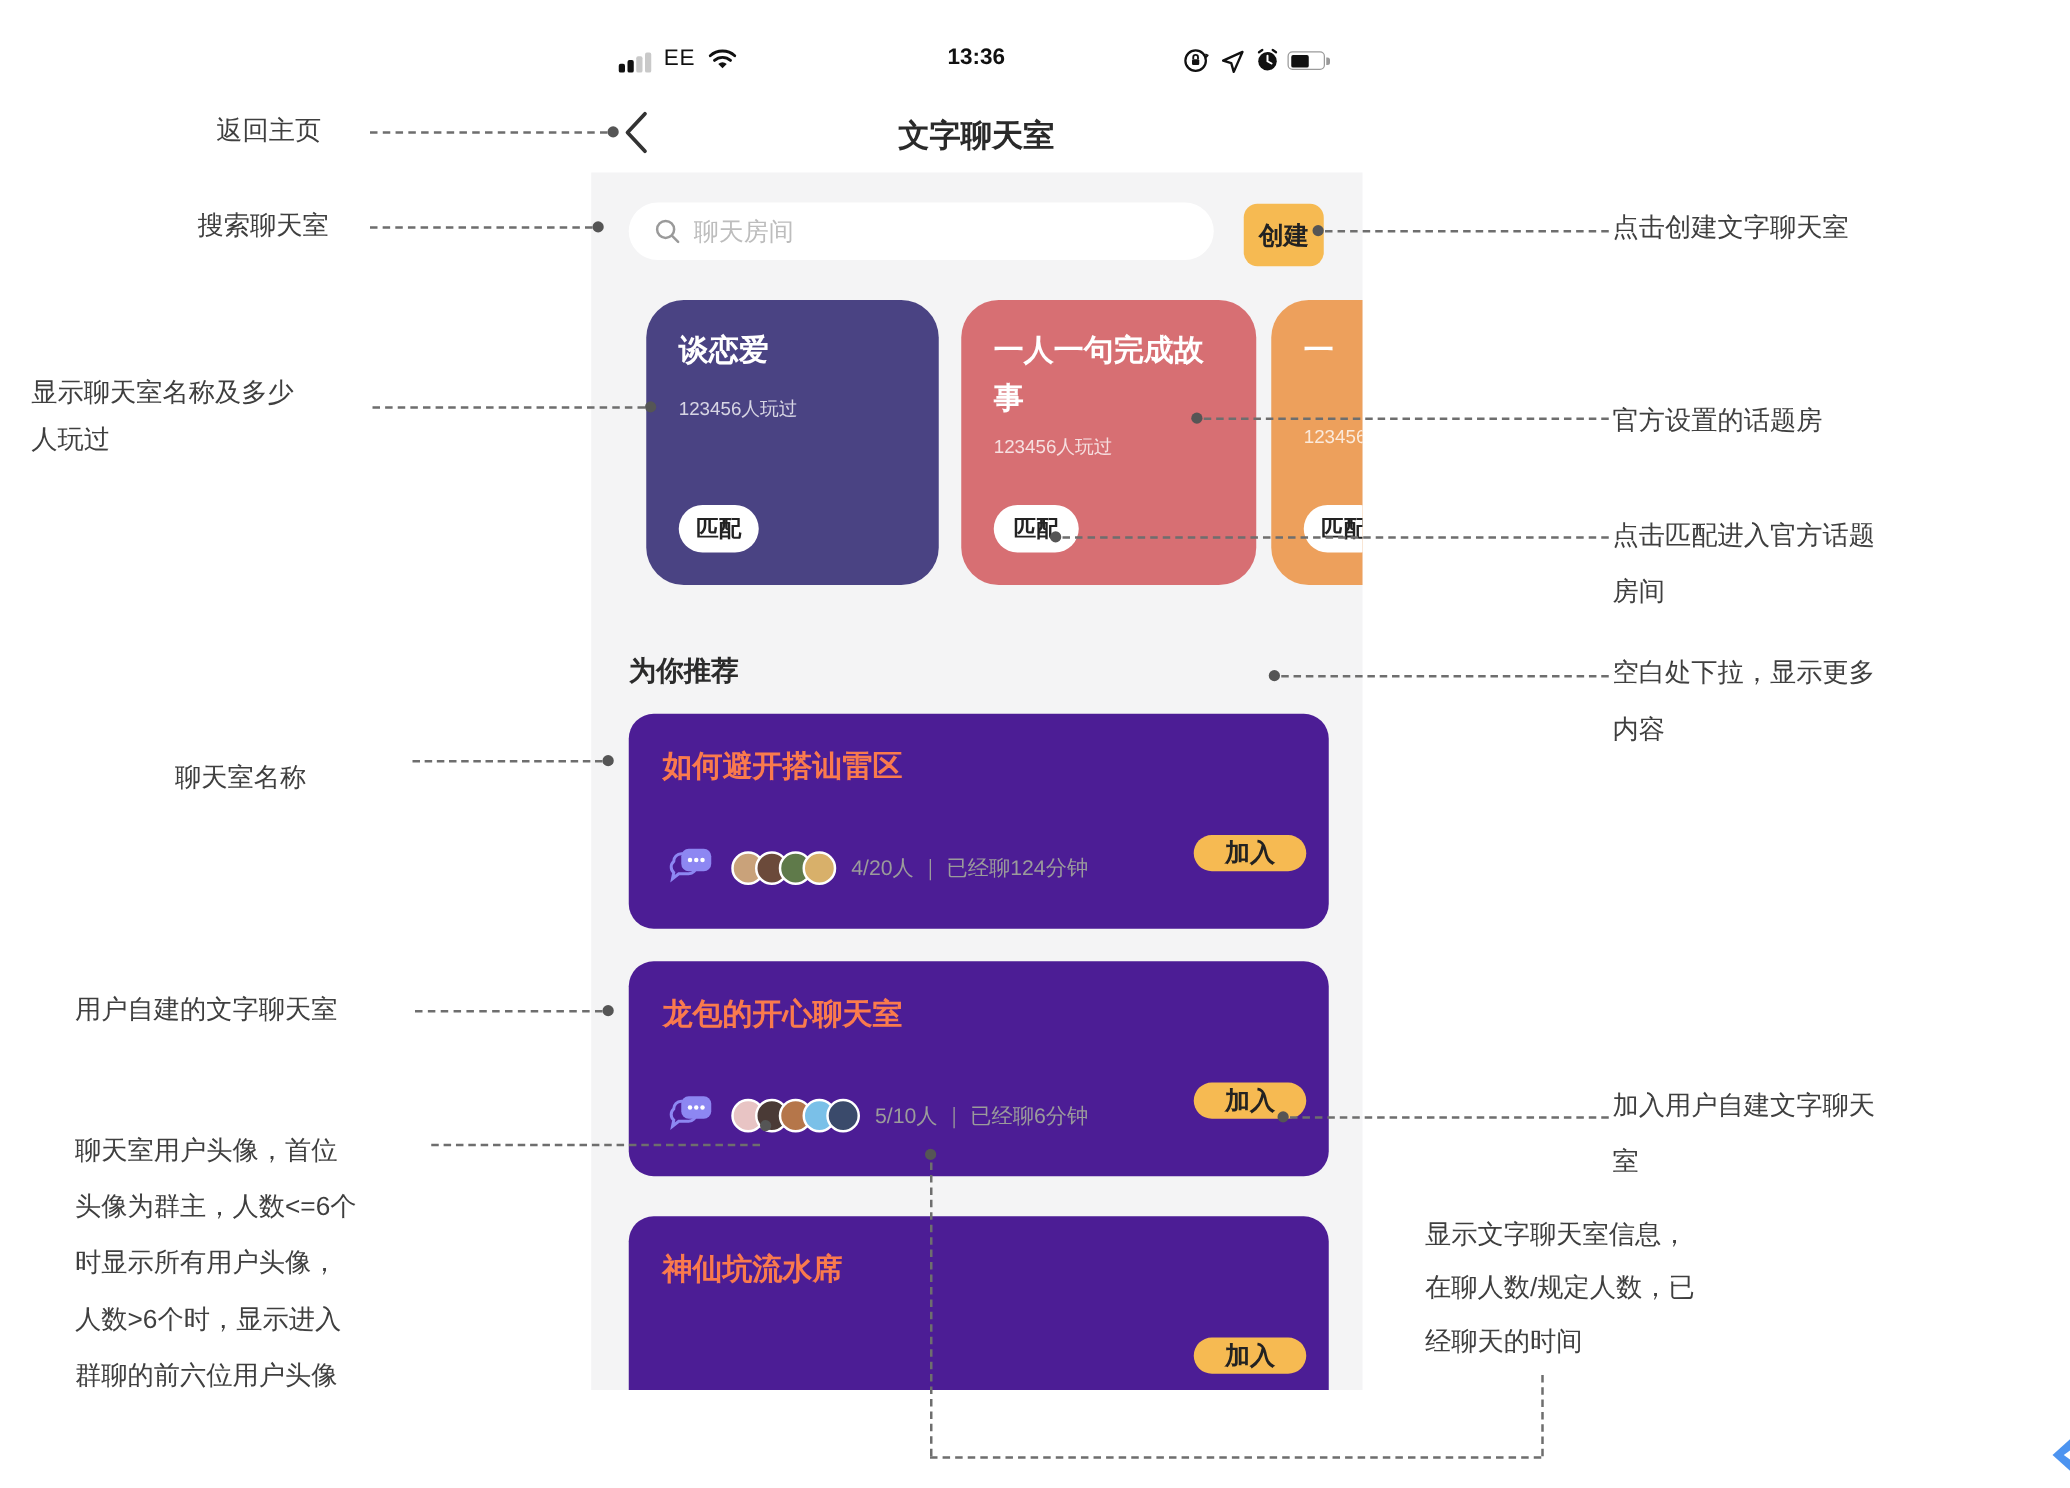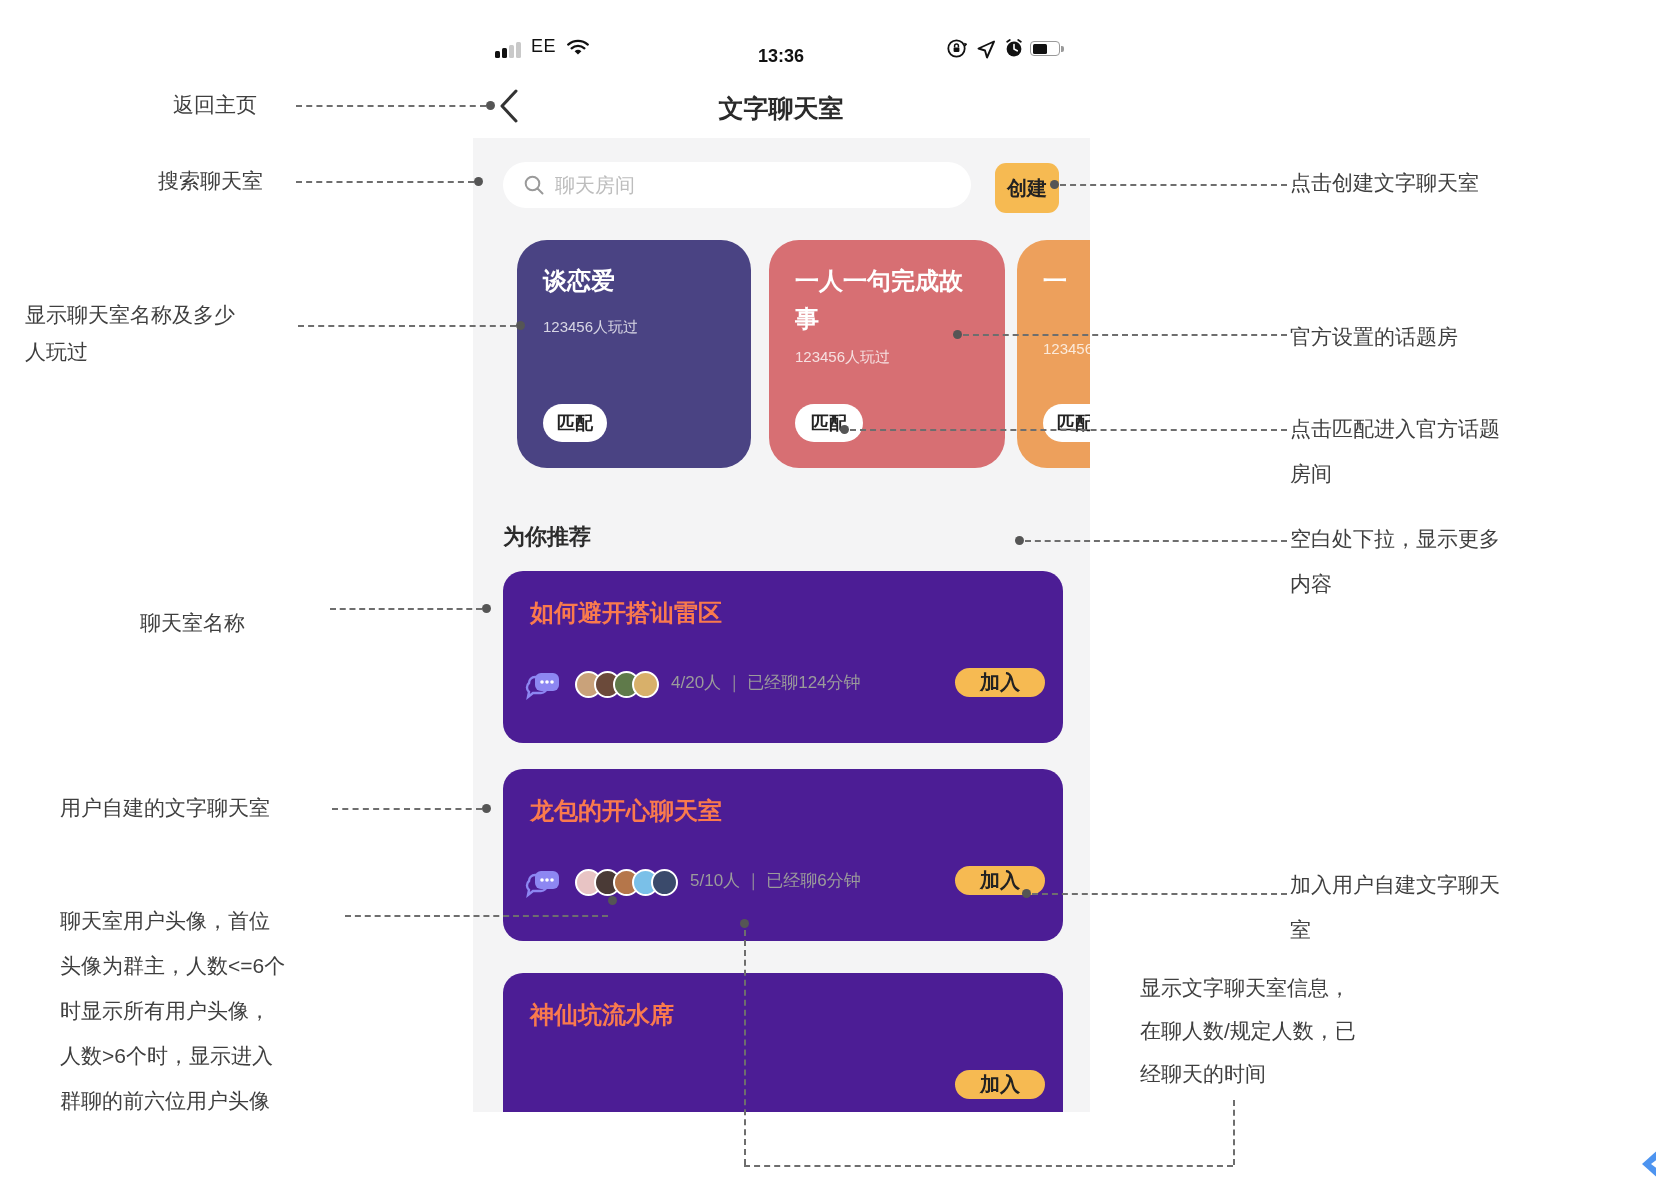--- a/index.html
+++ b/index.html
@@ -11,21 +11,21 @@
   .screen { position:absolute; left:473px; top:138px; width:617px; height:974px;
             background:#f4f4f5; overflow:hidden; }
 
   
   .sb { position:absolute; color:#111; }
   .sigbars { left:495px; top:40px; width:30px; height:18px; display:flex; align-items:flex-end; gap:2.5px; }
   .sigbars i { display:block; width:4.5px; border-radius:1.5px; background:#111; }
   .sigbars i:nth-child(3), .sigbars i:nth-child(4) { background:#c9c9c9; }
   .carrier { left:531px; top:36px; font-size:18px; font-weight:500; letter-spacing:.5px; }
   .wifi { left:566px; top:38px; }
-  .time { left:746px; top:35px; width:70px; text-align:center; font-size:18px; font-weight:700;margin-top:11px; }
+  .time { left:746px; top:35px; width:70px; text-align:center; font-size:18px; font-weight:700; }
   .ric { top:38px; }
   .battery { position:absolute; left:1030px; top:41px; width:30px; height:15px;
              border:1.5px solid #9a9a9a; border-radius:4px; padding:1.5px; }
   .battery .lvl { height:100%; width:58%; background:#111; border-radius:1.5px; }
   .battery .nub { position:absolute; right:-5px; top:4px; width:3px; height:6px;
                   background:#9a9a9a; border-radius:0 2px 2px 0; }
 
   
   .back { position:absolute; left:496px; top:88px; width:26px; height:36px; cursor:pointer; }
   .apptitle { position:absolute; left:656px; top:92px; width:250px; text-align:center;
@@ -51,21 +51,21 @@
   .tc3 { left:544px; width:232px; background:#eda05c; }
   .tc1 .tsub { margin-top:18px; } .tc2 .tsub { margin-top:10px; } .tc3 .tsub { margin-top:40px; }
   .tc1 .match { width:64px; } .tc2 .match { width:68px; } .tc3 .match { width:64px; }
 
   .secttl { position:absolute; left:30px; top:384px; font-size:22px; font-weight:700; color:#2b2b2b; }
 
   
   .rcard { position:absolute; left:30px; width:560px; height:172px; background:#4c1d95; border-radius:20px; }
   .r1 { top:433px; } .r2 { top:631px; } .r3 { top:835px; height:185px; }
   .rcard .rname { position:absolute; left:27px; top:26px; font-size:24px; font-weight:700; color:#fa7a4d; }
-  .inforow { position:absolute; left:20px; top:100px; height:46px; display:flex; }
+  .inforow { position:absolute; left:30px; top:100px; height:46px; display:flex; align-items:center; }
   .avs { display:flex; margin-left:14px; }
   .avs i { display:block; width:27px; height:27px; border-radius:50%; border:2px solid #fff; margin-left:-8px; }
   .avs i:first-child { margin-left:0; }
   .rinfo { margin-left:12px; font-size:17px; color:#9b9b9b; white-space:nowrap; }
   .joinbtn { position:absolute; left:452px; top:97px; width:90px; height:29px; background:#f6ba52;
              border-radius:23px; color:#222; font-size:20px; font-weight:700;
              display:flex; align-items:center; justify-content:center; cursor:pointer; }
 
   
   .ann { position:absolute; color:#3f3f3f; font-size:21px; line-height:45px; white-space:pre-line; }

